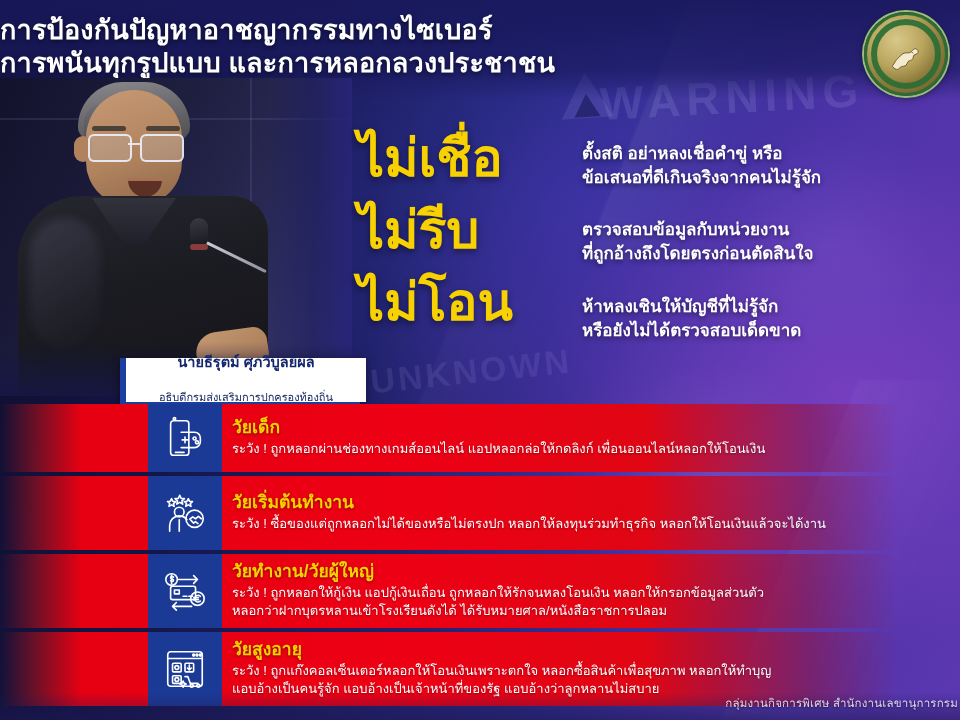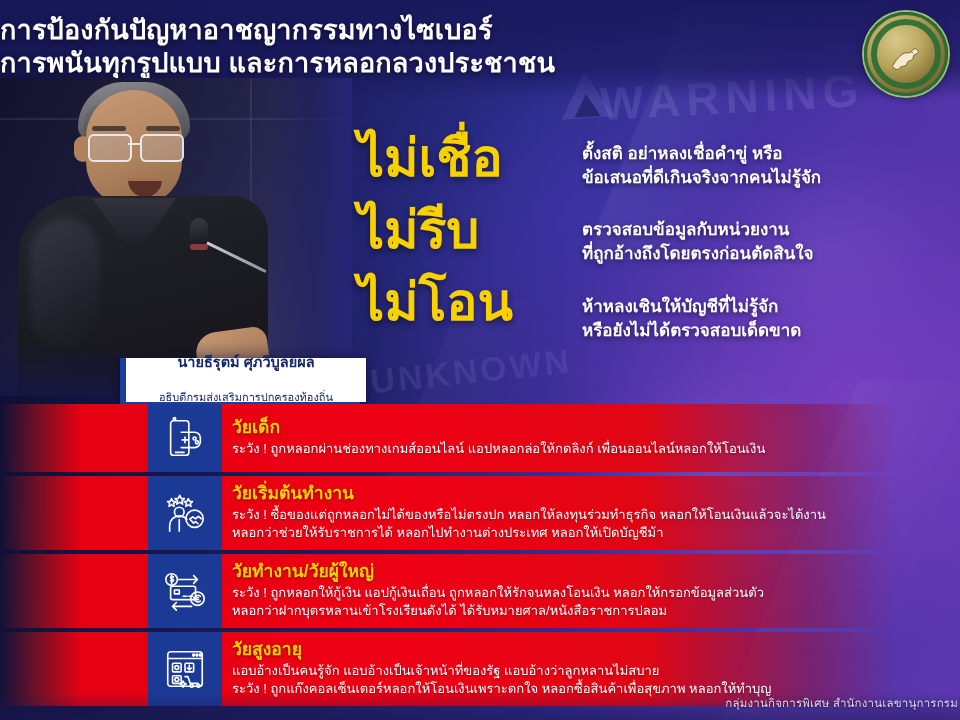--- a/index.html
+++ b/index.html
@@ -360,21 +360,20 @@
           <path d="M8 43v-6a10 10 0 0 1 10-10 10 10 0 0 1 8 4"></path>
           <line x1="18" y1="31" x2="18" y2="43"></line>
           <circle cx="34" cy="30" r="9"></circle>
           <path d="M29 30.5l3-2.5 3 2 3-2.5 3 2.5"></path>
           <path d="M30 31.5l3 3 2-1.5 2.5 2"></path>
         </svg>
       </div>
       <div class="txt">
         <h3>วัยเริ่มต้นทำงาน</h3>
         <div class="line">ระวัง ! ซื้อของแต่ถูกหลอกไม่ได้ของหรือไม่ตรงปก หลอกให้ลงทุนร่วมทำธุรกิจ หลอกให้โอนเงินแล้วจะได้งาน</div>
-        <div class="line">หลอกว่าช่วยให้รับราชการได้ หลอกไปทำงานต่างประเทศ หลอกให้เปิดบัญชีม้า</div>
       </div>
     </div>
 
     <div class="band h3h">
       <div class="red"></div>
       <div class="iconbox">
         <svg class="icon-svg" viewBox="0 0 48 48">
           <circle cx="10" cy="12" r="6"></circle>
           <path d="M12 9.5c-.6-.7-3-1-3 .6 0 1.6 3 1 3 2.6 0 1.6-2.4 1.3-3 .6"></path>
           <line x1="10" y1="7.5" x2="10" y2="16.5"></line>
@@ -413,22 +412,22 @@
           <rect x="11" y="31" width="9" height="8" rx="1"></rect>
           <circle cx="15.5" cy="35" r="2"></circle>
           <path d="M24 32h3l2.5 7h8"></path>
           <circle cx="31" cy="41.5" r="1.6"></circle>
           <circle cx="38" cy="41.5" r="1.6"></circle>
           <path d="M22 36.5l1 2.2 2.2 1-2.2 1-1 2.2-1-2.2-2.2-1 2.2-1z"></path>
         </svg>
       </div>
       <div class="txt">
         <h3>วัยสูงอายุ</h3>
+        <div class="line">ระวัง ! ถูกแก๊งคอลเซ็นเตอร์หลอกให้โอนเงินเพราะตกใจ หลอกซื้อสินค้าเพื่อสุขภาพ หลอกให้ทำบุญ</div>
         <div class="line">แอบอ้างเป็นคนรู้จัก แอบอ้างเป็นเจ้าหน้าที่ของรัฐ แอบอ้างว่าลูกหลานไม่สบาย</div>
-        <div class="line">ระวัง ! ถูกแก๊งคอลเซ็นเตอร์หลอกให้โอนเงินเพราะตกใจ หลอกซื้อสินค้าเพื่อสุขภาพ หลอกให้ทำบุญ</div>
       </div>
     </div>
 
   </div>
 
   <div class="bottom-fade"></div>
   <div class="footer">กลุ่มงานกิจการพิเศษ สำนักงานเลขานุการกรม</div>
 
 </div>
 

